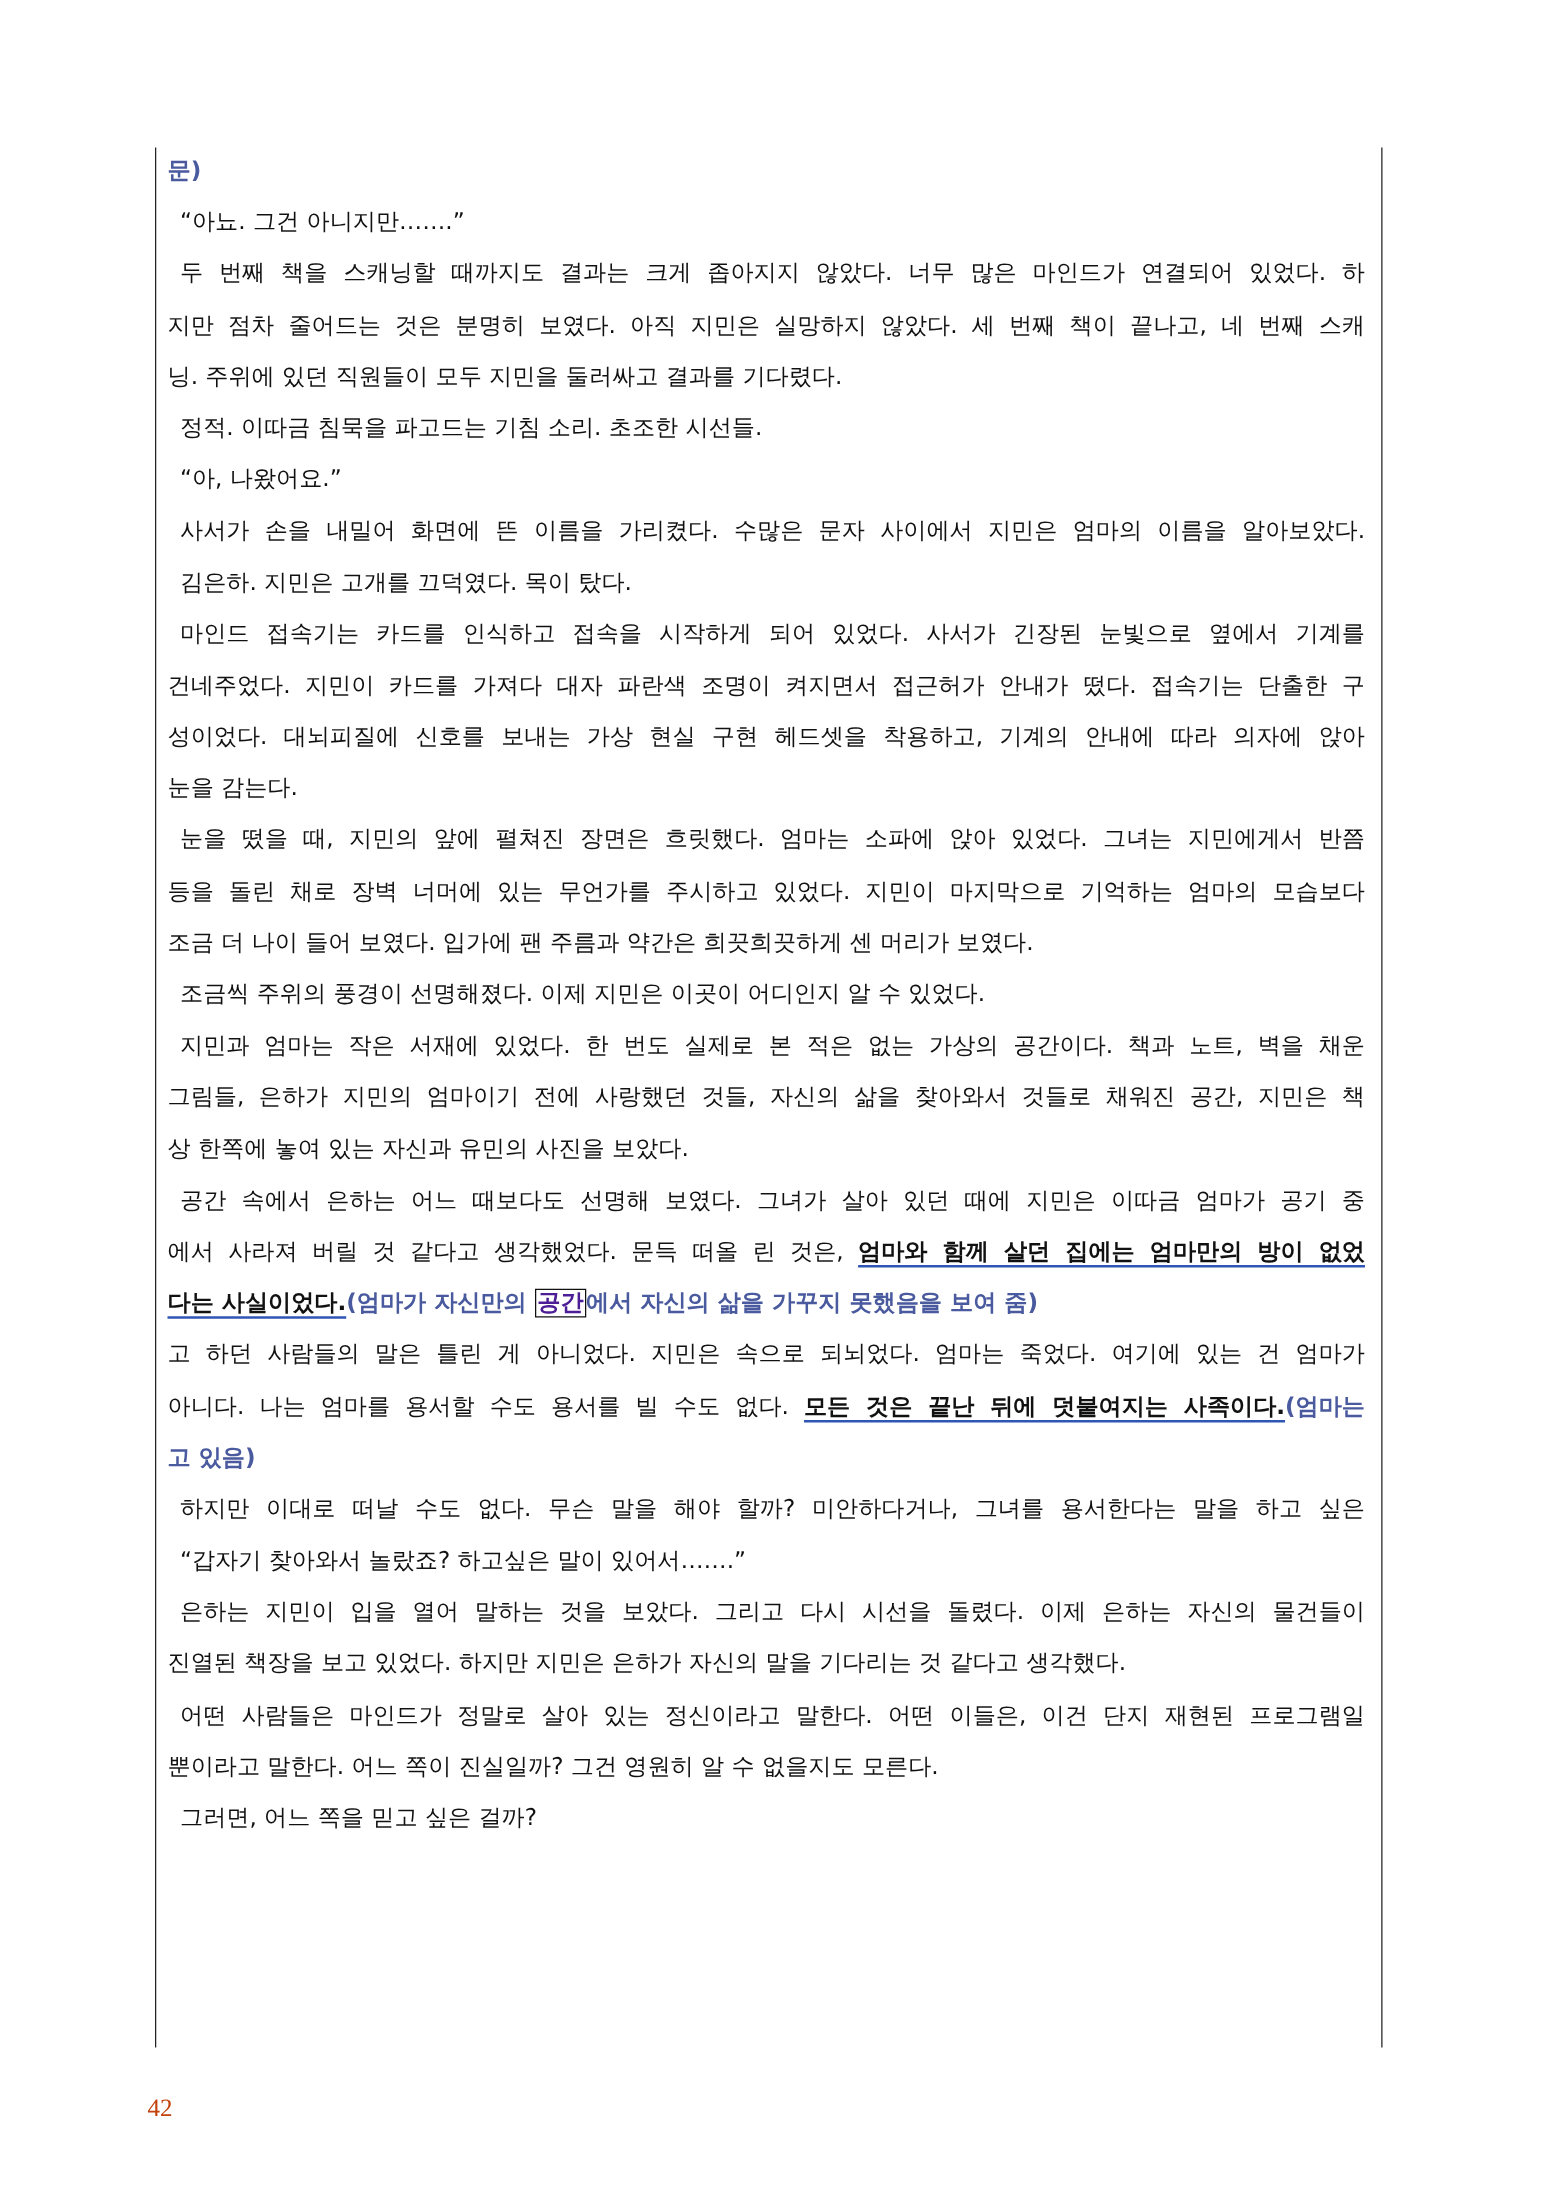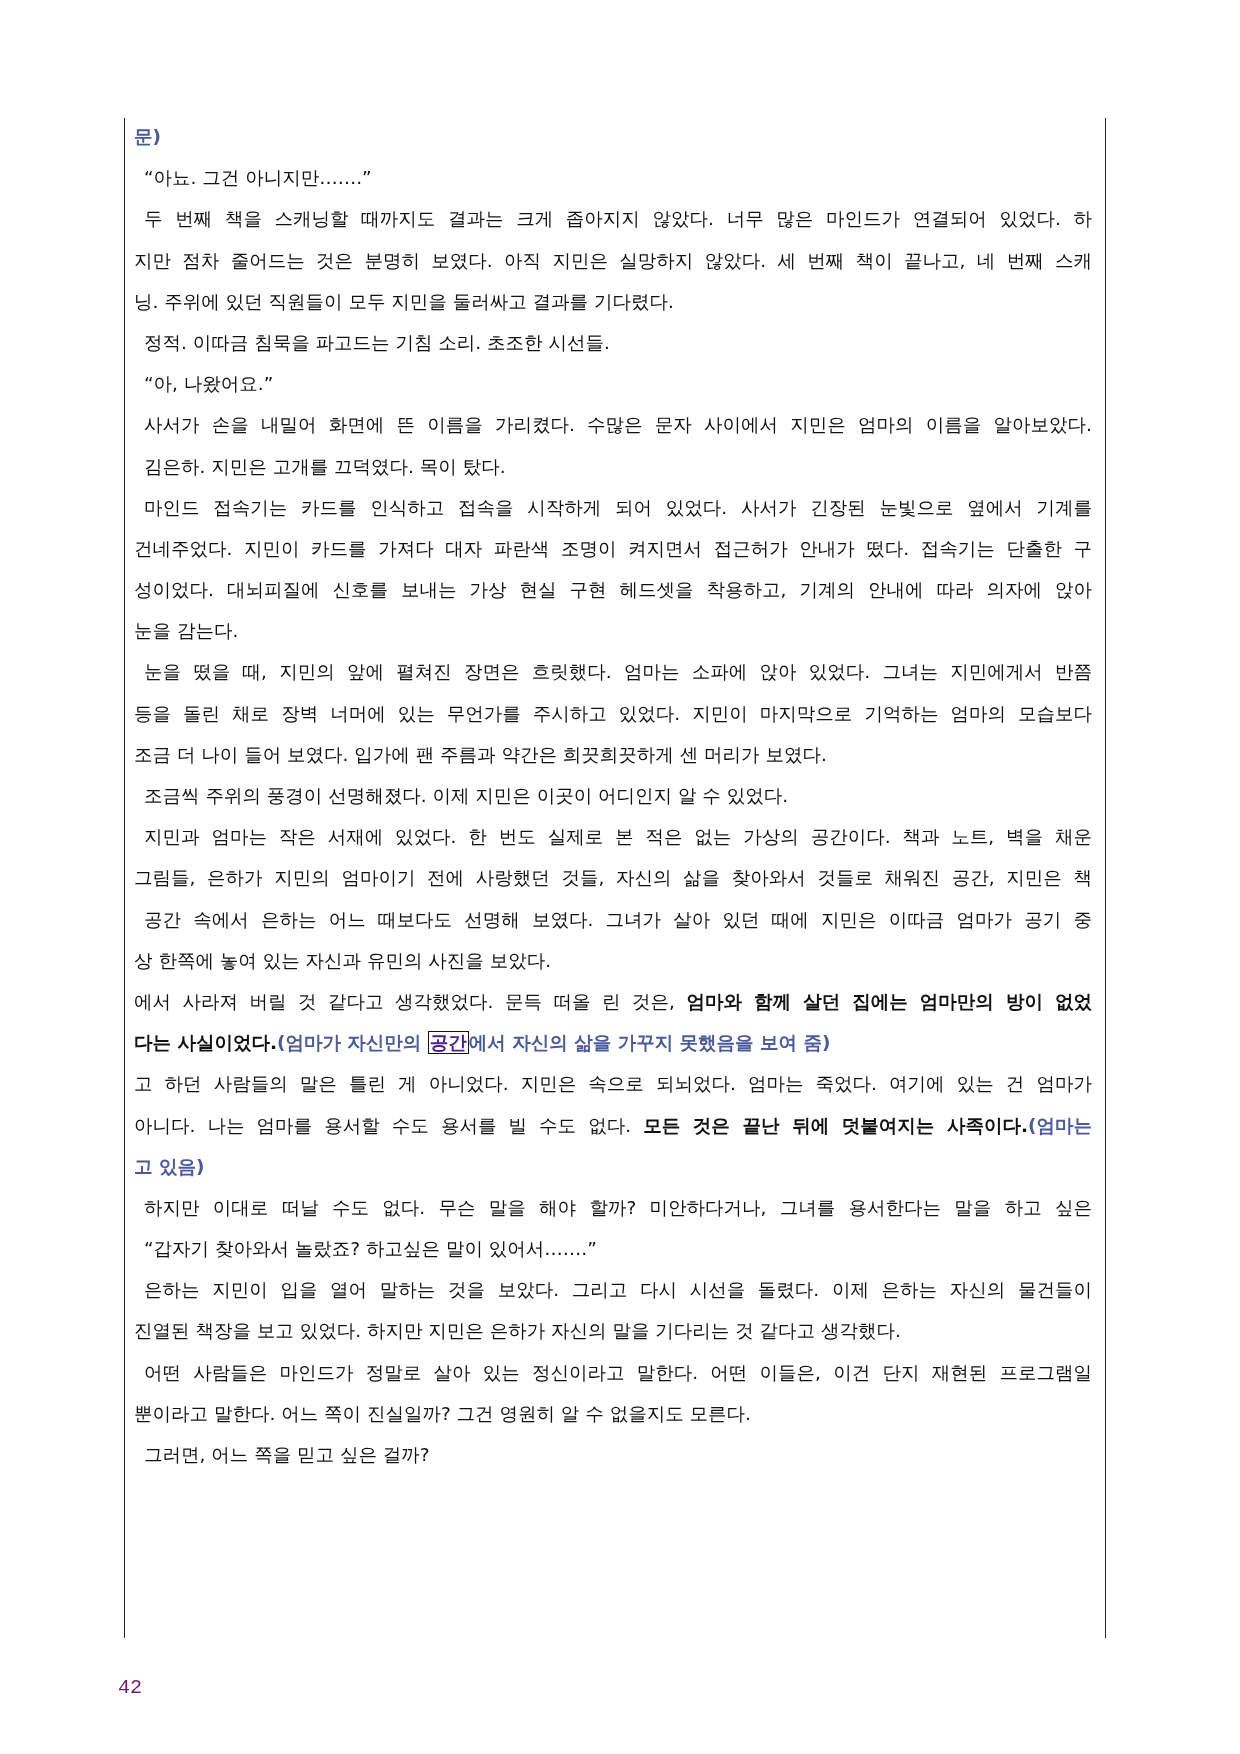--- a/index.html
+++ b/index.html
@@ -6,25 +6,25 @@
   body { width: 1240px; height: 1754px; position: relative; overflow: hidden;
          font-family: "DejaVu Sans", "Liberation Sans", sans-serif; color: #111; }
   .frame { position: absolute; left: 124px; top: 118px; width: 980px; height: 1520px;
            border-left: 1px solid #222; border-right: 1px solid #222; }
   .content { position: absolute; left: 134px; top: 116px; width: 958px; }
   .line { font-size: 18.5px; height: 41.2px; line-height: 41.2px; white-space: nowrap;
           text-align: justify; text-align-last: justify; letter-spacing: 0; }
   .line.last { text-align-last: left; }
   .indent { padding-left: 10px; }
   .note { color: #4a5a9e; font-weight: bold; }
-  .ul { font-weight: bold; text-decoration-color: #2f56b5;
+  .ul { font-weight: bold; text-decoration: underline; text-decoration-color: #2f56b5;
         text-underline-offset: 5px; text-decoration-thickness: 2px; color: #111; }
   .boxed { border: 1.5px solid #111; padding: 0 1px; color: #4c1d95; }
   .page-num { position: absolute; left: 118px; top: 1676px; font-size: 20px;
-              font-family: Liberation Mono, monospace; color: #701a75; }
+              font-family: Liberation Serif, serif; color: #c2410c; }
 </style>
 </head>
 <body>
 
 <div class="frame"></div>
 
 <div class="content">
   <div class="line last note">문)</div>
   <div class="line last indent">“아뇨. 그건 아니지만…….”</div>
   <div class="line indent">두 번째 책을 스캐닝할 때까지도 결과는 크게 좁아지지 않았다. 너무 많은 마인드가 연결되어 있었다. 하</div>
@@ -37,22 +37,22 @@
   <div class="line indent">마인드 접속기는 카드를 인식하고 접속을 시작하게 되어 있었다. 사서가 긴장된 눈빛으로 옆에서 기계를</div>
   <div class="line">건네주었다. 지민이 카드를 가져다 대자 파란색 조명이 켜지면서 접근허가 안내가 떴다. 접속기는 단출한 구</div>
   <div class="line">성이었다. 대뇌피질에 신호를 보내는 가상 현실 구현 헤드셋을 착용하고, 기계의 안내에 따라 의자에 앉아</div>
   <div class="line last">눈을 감는다.</div>
   <div class="line indent">눈을 떴을 때, 지민의 앞에 펼쳐진 장면은 흐릿했다. 엄마는 소파에 앉아 있었다. 그녀는 지민에게서 반쯤</div>
   <div class="line">등을 돌린 채로 장벽 너머에 있는 무언가를 주시하고 있었다. 지민이 마지막으로 기억하는 엄마의 모습보다</div>
   <div class="line last">조금 더 나이 들어 보였다. 입가에 팬 주름과 약간은 희끗희끗하게 센 머리가 보였다.</div>
   <div class="line last indent">조금씩 주위의 풍경이 선명해졌다. 이제 지민은 이곳이 어디인지 알 수 있었다.</div>
   <div class="line indent">지민과 엄마는 작은 서재에 있었다. 한 번도 실제로 본 적은 없는 가상의 공간이다. 책과 노트, 벽을 채운</div>
   <div class="line">그림들, 은하가 지민의 엄마이기 전에 사랑했던 것들, 자신의 삶을 찾아와서 것들로 채워진 공간, 지민은 책</div>
+  <div class="line last">상 한쪽에 놓여 있는 자신과 유민의 사진을 보았다.</div>
   <div class="line indent">공간 속에서 은하는 어느 때보다도 선명해 보였다. 그녀가 살아 있던 때에 지민은 이따금 엄마가 공기 중</div>
-  <div class="line last">상 한쪽에 놓여 있는 자신과 유민의 사진을 보았다.</div>
   <div class="line">
     <span>에서 사라져 버릴 것 같다고 생각했었다. 문득 떠올 린 것은, </span><span class="ul">엄마와 함께 살던 집에는 엄마만의 방이 없었</span>
   </div>
   <div class="line last">
     <span class="ul">다는 사실이었다.</span><span class="note">(엄마가 자신만의 </span><span class="note boxed">공간</span><span class="note">에서 자신의 삶을 가꾸지 못했음을 보여 줌)</span>
   </div>
   <div class="line">고 하던 사람들의 말은 틀린 게 아니었다. 지민은 속으로 되뇌었다. 엄마는 죽었다. 여기에 있는 건 엄마가</div>
   <div class="line">
     <span>아니다. 나는 엄마를 용서할 수도 용서를 빌 수도 없다. </span><span class="ul">모든 것은 끝난 뒤에 덧붙여지는 사족이다.</span><span class="note">(엄마는</span>
   </div>

